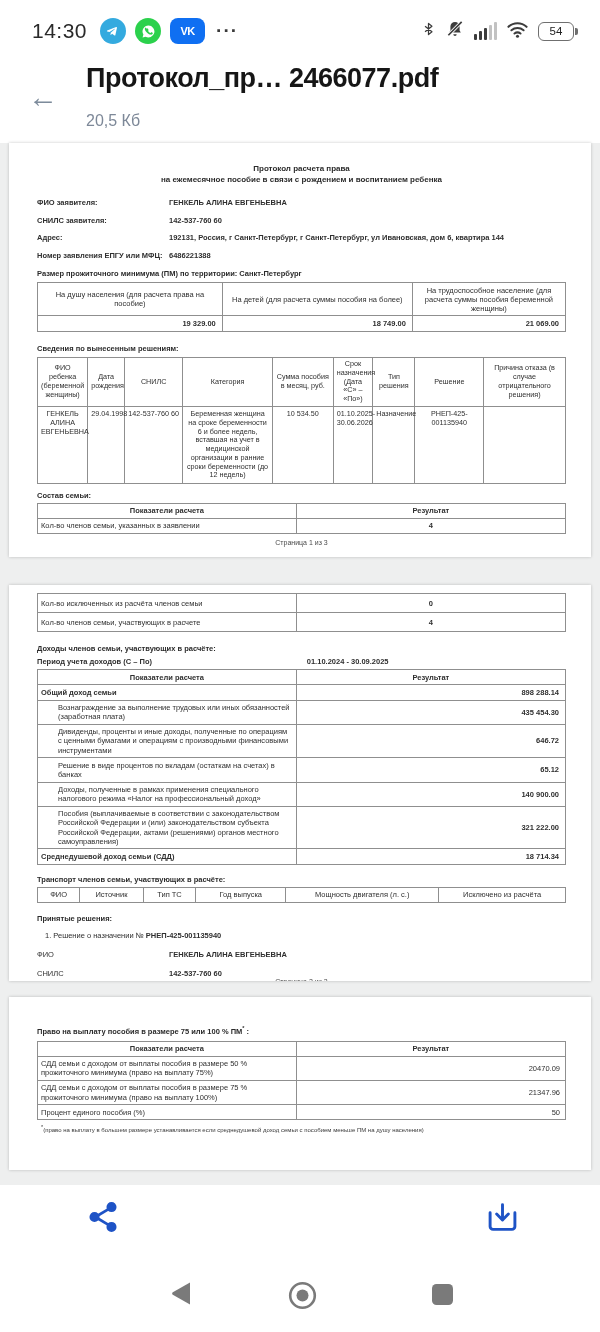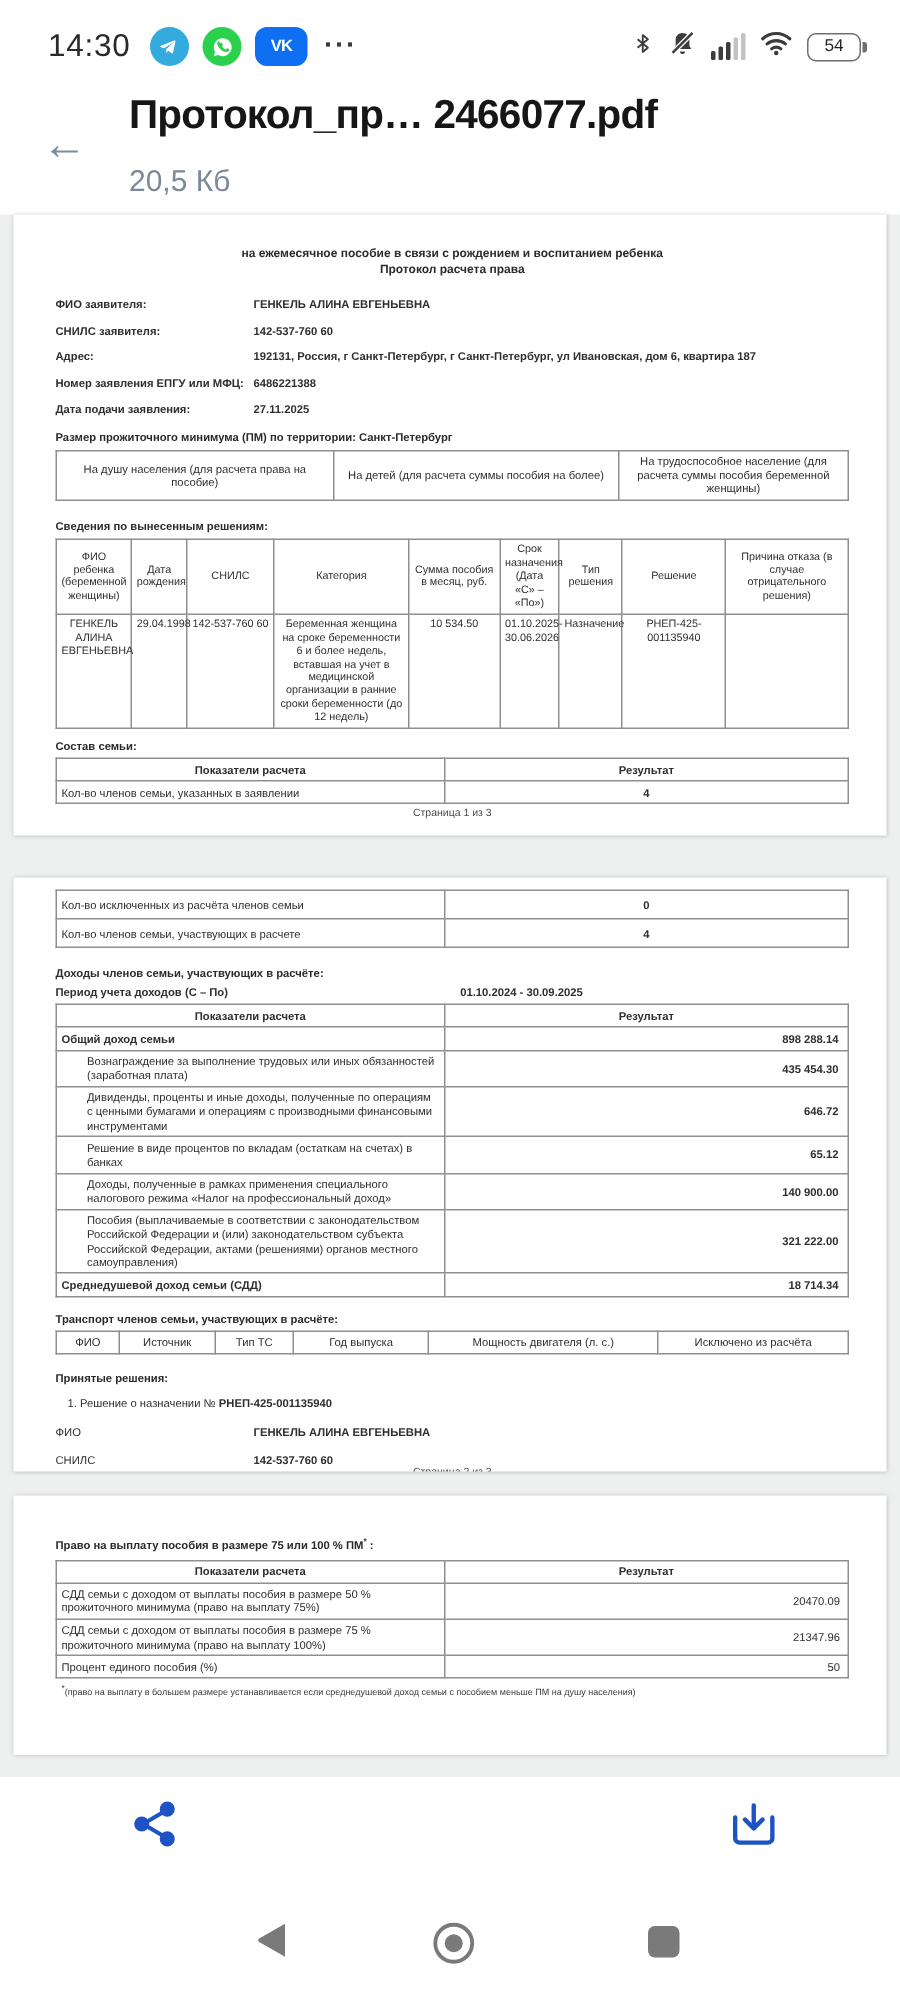--- a/index.html
+++ b/index.html
@@ -22,21 +22,21 @@
   .battery { position:relative; width:36px; height:19px; border:1.6px solid #6f6f6f; border-radius:6px;
     display:flex; align-items:center; justify-content:center; font-size:11.5px; color:#222; }
   .battery::after { content:""; position:absolute; right:-5px; top:5px; width:2.6px; height:7px;
     background:#6f6f6f; border-radius:0 2px 2px 0; }
 
   
   .header { height:87px; display:flex; align-items:center; padding:4px 30px 10px 28px; }
   .back-btn { width:40px; font-size:30px; color:#7d8b9b; line-height:1; flex-shrink:0; }
   .head-txt { margin-left:18px; min-width:0; }
   .head-title { font-size:27px; font-weight:bold; color:#161616; letter-spacing:-.5px; white-space:nowrap; }
-  .head-sub { font-size:20px; color:#7d8898; margin-top:18px; }
+  .head-sub { font-size:16px; color:#7d8898; margin-top:18px; }
 
   
   .viewport { height:1042px; background:#eeefef; padding:0 9px 15px; }
   .page { background:#fff; box-shadow:0 0 3px rgba(0,0,0,.22); color:#2f2f2f; overflow:hidden; }
   .page-1 { height:414px; padding:20px 25px 11px 28px; display:flex; flex-direction:column; }
   .page-2 { height:396px; padding:8px 25px 9px 28px; margin-top:28px; display:flex; flex-direction:column; }
   .page-3 { height:173px; padding:28px 25px 8px 28px; margin-top:16px; }
 
   .doc-title { text-align:center; font-weight:bold; font-size:8px; line-height:11px; color:#2b2b2b; }
   .frow { display:flex; font-size:7.5px; font-weight:bold; margin-bottom:8.5px; white-space:nowrap; }
@@ -134,59 +134,60 @@
   <div class="head-txt">
     <div class="head-title">Протокол_пр… 2466077.pdf</div>
     <div class="head-sub">20,5 Кб</div>
   </div>
 </div>
 
 <div class="viewport">
 
   <div class="page page-1">
     <div class="doc-title">
+      <div>Протокол расчета права</div>
       <div>на ежемесячное пособие в связи с рождением и воспитанием ребенка</div>
-      <div>Протокол расчета права</div>
     </div>
 
     <div class="fields">
       <div class="frow">
           <span class="lab">ФИО заявителя:</span>
           <span>ГЕНКЕЛЬ АЛИНА ЕВГЕНЬЕВНА</span>
         </div>
       <div class="frow">
           <span class="lab">СНИЛС заявителя:</span>
           <span>142-537-760 60</span>
         </div>
       <div class="frow">
           <span class="lab">Адрес:</span>
-          <span>192131, Россия, г Санкт-Петербург, г Санкт-Петербург, ул Ивановская, дом 6, квартира 187</span>
+          <span>192131, Россия, г Санкт-Петербург, г Санкт-Петербург, ул Ивановская, дом 6, квартира 144</span>
         </div>
       <div class="frow">
           <span class="lab">Номер заявления ЕПГУ или МФЦ:</span>
           <span>6486221388</span>
         </div>
-      <div class="frow">
-          <span class="lab">Дата подачи заявления:</span>
-          <span>27.11.2025</span>
-        </div>
     </div>
 
     <div class="h" style="margin-top:1px">Размер прожиточного минимума (ПМ) по территории: Санкт-Петербург</div>
     <table class="t" style="margin-top:4px">
       <colgroup>
           <col style="width:35%">
           <col style="width:36%">
           <col style="width:29%">
         </colgroup>
       <tbody>
           <tr>
         <th>На душу населения (для расчета права на пособие)</th>
         <th>На детей (для расчета суммы пособия на более)</th>
         <th>На трудоспособное население (для расчета суммы пособия беременной женщины)</th>
+      </tr>
+      <tr>
+        <td class="money">19 329.00</td>
+        <td class="money">18 749.00</td>
+        <td class="money">21 069.00</td>
       </tr>
     </tbody>
       </table>
 
     <div class="h" style="margin-top:12px">Сведения по вынесенным решениям:</div>
     <table class="t dense" style="margin-top:4px">
       <colgroup>
           <col style="width:9.5%">
           <col style="width:7%">
           <col style="width:11%">

